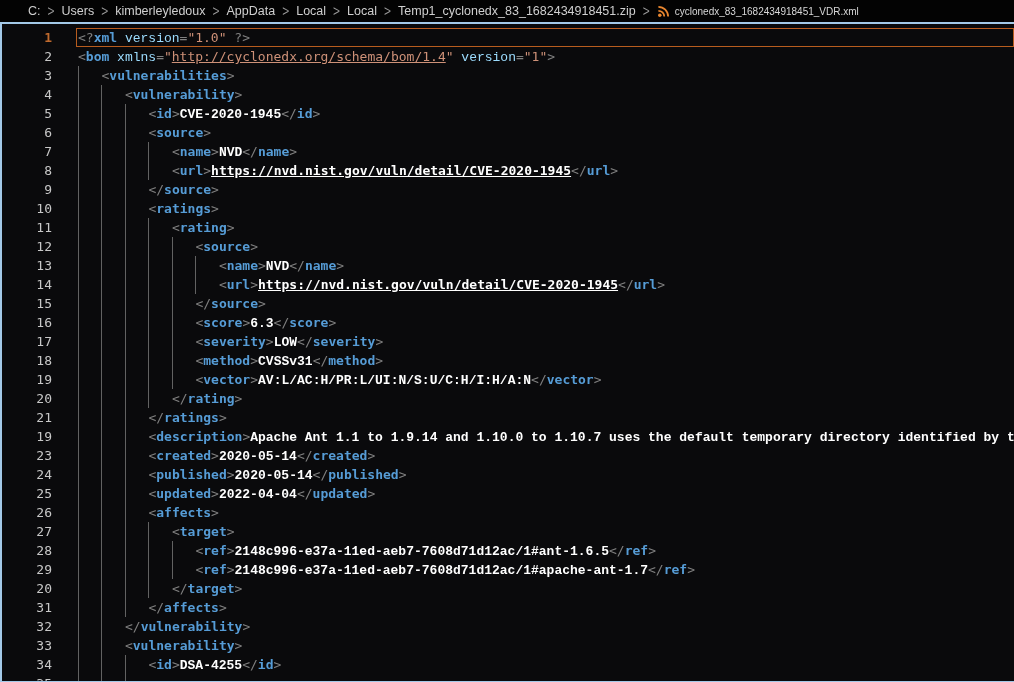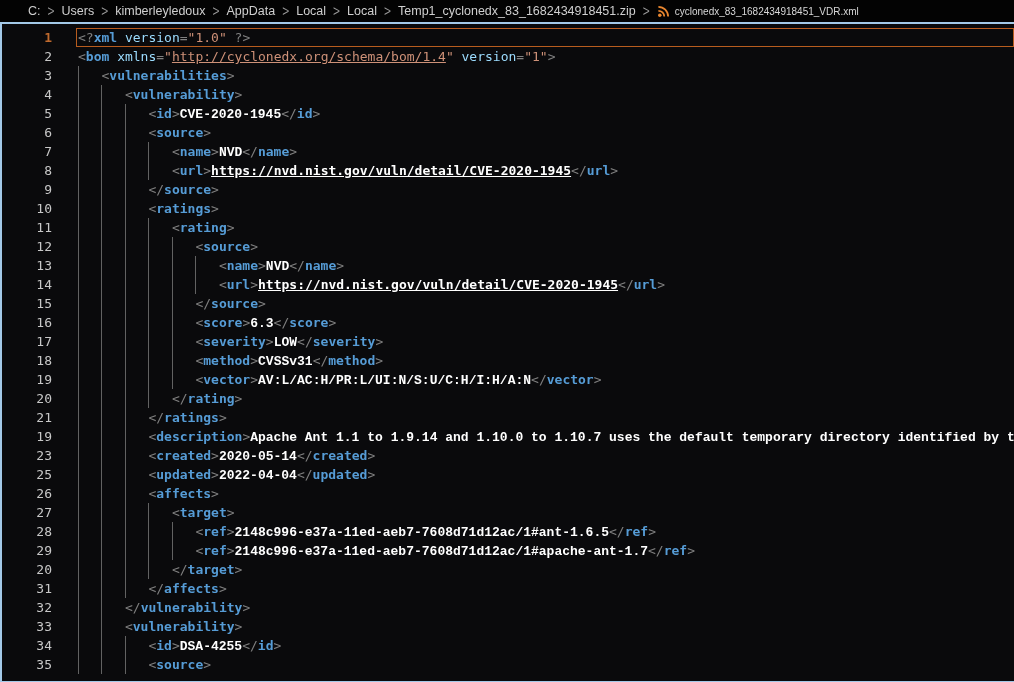--- a/index.html
+++ b/index.html
@@ -30,21 +30,21 @@
   .gutter.active{color:var(--c-active_line_number);font-weight:bold;}
   .spacer{flex:none;width:24px;}
   .code{flex:1 1 auto;position:relative;padding-left:2px;min-width:0;}
   .row.hl .code{outline:1px solid var(--c-highlight_border);outline-offset:-1px;}
   .guides{position:absolute;left:2px;top:0;bottom:0;pointer-events:none;
           background:repeating-linear-gradient(to right,
              var(--c-indent_guide) 0,var(--c-indent_guide) 1px,
              transparent 1px,transparent 3ch);}
   .tk-p{color:var(--c-punct);}
   .tk-g{color:var(--c-tag);font-weight:bold;}
-  .tk-a{color:var(--c-attr);}
+  .tk-a{color:var(--c-attr);font-family:Liberation Mono, monospace;}
   .tk-s{color:var(--c-string);}
   .tk-sl{color:var(--c-string);text-decoration:underline;}
   .tk-t{color:var(--c-text);font-weight:bold;font-family:Liberation Mono, monospace;}
   .tk-tl{color:var(--c-text);font-weight:bold;text-decoration:underline;}
 </style>
 </head>
 <body>
 
 <div class="crumbbar" id="crumbbar">
 
@@ -89,20 +89,21 @@
     <div class="row"><div class="gutter">14</div><div class="spacer"></div><div class="code"><span class="guides" style="width: 18ch;"></span>                  <span class="tk-p">&lt;</span><span class="tk-g">url</span><span class="tk-p">&gt;</span><span class="tk-tl">https://nvd.nist.gov/vuln/detail/CVE-2020-1945</span><span class="tk-p">&lt;/</span><span class="tk-g">url</span><span class="tk-p">&gt;</span></div></div>
     <div class="row"><div class="gutter">15</div><div class="spacer"></div><div class="code"><span class="guides" style="width: 15ch;"></span>               <span class="tk-p">&lt;/</span><span class="tk-g">source</span><span class="tk-p">&gt;</span></div></div>
     <div class="row"><div class="gutter">16</div><div class="spacer"></div><div class="code"><span class="guides" style="width: 15ch;"></span>               <span class="tk-p">&lt;</span><span class="tk-g">score</span><span class="tk-p">&gt;</span><span class="tk-t">6.3</span><span class="tk-p">&lt;/</span><span class="tk-g">score</span><span class="tk-p">&gt;</span></div></div>
     <div class="row"><div class="gutter">17</div><div class="spacer"></div><div class="code"><span class="guides" style="width: 15ch;"></span>               <span class="tk-p">&lt;</span><span class="tk-g">severity</span><span class="tk-p">&gt;</span><span class="tk-t">LOW</span><span class="tk-p">&lt;/</span><span class="tk-g">severity</span><span class="tk-p">&gt;</span></div></div>
     <div class="row"><div class="gutter">18</div><div class="spacer"></div><div class="code"><span class="guides" style="width: 15ch;"></span>               <span class="tk-p">&lt;</span><span class="tk-g">method</span><span class="tk-p">&gt;</span><span class="tk-t">CVSSv31</span><span class="tk-p">&lt;/</span><span class="tk-g">method</span><span class="tk-p">&gt;</span></div></div>
     <div class="row"><div class="gutter">19</div><div class="spacer"></div><div class="code"><span class="guides" style="width: 15ch;"></span>               <span class="tk-p">&lt;</span><span class="tk-g">vector</span><span class="tk-p">&gt;</span><span class="tk-t">AV:L/AC:H/PR:L/UI:N/S:U/C:H/I:H/A:N</span><span class="tk-p">&lt;/</span><span class="tk-g">vector</span><span class="tk-p">&gt;</span></div></div>
     <div class="row"><div class="gutter">20</div><div class="spacer"></div><div class="code"><span class="guides" style="width: 12ch;"></span>            <span class="tk-p">&lt;/</span><span class="tk-g">rating</span><span class="tk-p">&gt;</span></div></div>
     <div class="row"><div class="gutter">21</div><div class="spacer"></div><div class="code"><span class="guides" style="width: 9ch;"></span>         <span class="tk-p">&lt;/</span><span class="tk-g">ratings</span><span class="tk-p">&gt;</span></div></div>
     <div class="row"><div class="gutter">19</div><div class="spacer"></div><div class="code"><span class="guides" style="width: 9ch;"></span>         <span class="tk-p">&lt;</span><span class="tk-g">description</span><span class="tk-p">&gt;</span><span class="tk-t">Apache Ant 1.1 to 1.9.14 and 1.10.0 to 1.10.7 uses the default temporary directory identified by the</span></div></div>
     <div class="row"><div class="gutter">23</div><div class="spacer"></div><div class="code"><span class="guides" style="width: 9ch;"></span>         <span class="tk-p">&lt;</span><span class="tk-g">created</span><span class="tk-p">&gt;</span><span class="tk-t">2020-05-14</span><span class="tk-p">&lt;/</span><span class="tk-g">created</span><span class="tk-p">&gt;</span></div></div>
+    <div class="row"><div class="gutter">24</div><div class="spacer"></div><div class="code"><span class="guides" style="width: 9ch;"></span>         <span class="tk-p">&lt;</span><span class="tk-g">published</span><span class="tk-p">&gt;</span><span class="tk-t">2020-05-14</span><span class="tk-p">&lt;/</span><span class="tk-g">published</span><span class="tk-p">&gt;</span></div></div>
     <div class="row"><div class="gutter">25</div><div class="spacer"></div><div class="code"><span class="guides" style="width: 9ch;"></span>         <span class="tk-p">&lt;</span><span class="tk-g">updated</span><span class="tk-p">&gt;</span><span class="tk-t">2022-04-04</span><span class="tk-p">&lt;/</span><span class="tk-g">updated</span><span class="tk-p">&gt;</span></div></div>
     <div class="row"><div class="gutter">26</div><div class="spacer"></div><div class="code"><span class="guides" style="width: 9ch;"></span>         <span class="tk-p">&lt;</span><span class="tk-g">affects</span><span class="tk-p">&gt;</span></div></div>
     <div class="row"><div class="gutter">27</div><div class="spacer"></div><div class="code"><span class="guides" style="width: 12ch;"></span>            <span class="tk-p">&lt;</span><span class="tk-g">target</span><span class="tk-p">&gt;</span></div></div>
     <div class="row"><div class="gutter">28</div><div class="spacer"></div><div class="code"><span class="guides" style="width: 15ch;"></span>               <span class="tk-p">&lt;</span><span class="tk-g">ref</span><span class="tk-p">&gt;</span><span class="tk-t">2148c996-e37a-11ed-aeb7-7608d71d12ac/1#ant-1.6.5</span><span class="tk-p">&lt;/</span><span class="tk-g">ref</span><span class="tk-p">&gt;</span></div></div>
     <div class="row"><div class="gutter">29</div><div class="spacer"></div><div class="code"><span class="guides" style="width: 15ch;"></span>               <span class="tk-p">&lt;</span><span class="tk-g">ref</span><span class="tk-p">&gt;</span><span class="tk-t">2148c996-e37a-11ed-aeb7-7608d71d12ac/1#apache-ant-1.7</span><span class="tk-p">&lt;/</span><span class="tk-g">ref</span><span class="tk-p">&gt;</span></div></div>
     <div class="row"><div class="gutter">20</div><div class="spacer"></div><div class="code"><span class="guides" style="width: 12ch;"></span>            <span class="tk-p">&lt;/</span><span class="tk-g">target</span><span class="tk-p">&gt;</span></div></div>
     <div class="row"><div class="gutter">31</div><div class="spacer"></div><div class="code"><span class="guides" style="width: 9ch;"></span>         <span class="tk-p">&lt;/</span><span class="tk-g">affects</span><span class="tk-p">&gt;</span></div></div>
     <div class="row"><div class="gutter">32</div><div class="spacer"></div><div class="code"><span class="guides" style="width: 6ch;"></span>      <span class="tk-p">&lt;/</span><span class="tk-g">vulnerability</span><span class="tk-p">&gt;</span></div></div>
     <div class="row"><div class="gutter">33</div><div class="spacer"></div><div class="code"><span class="guides" style="width: 6ch;"></span>      <span class="tk-p">&lt;</span><span class="tk-g">vulnerability</span><span class="tk-p">&gt;</span></div></div>
     <div class="row"><div class="gutter">34</div><div class="spacer"></div><div class="code"><span class="guides" style="width: 9ch;"></span>         <span class="tk-p">&lt;</span><span class="tk-g">id</span><span class="tk-p">&gt;</span><span class="tk-t">DSA-4255</span><span class="tk-p">&lt;/</span><span class="tk-g">id</span><span class="tk-p">&gt;</span></div></div>

